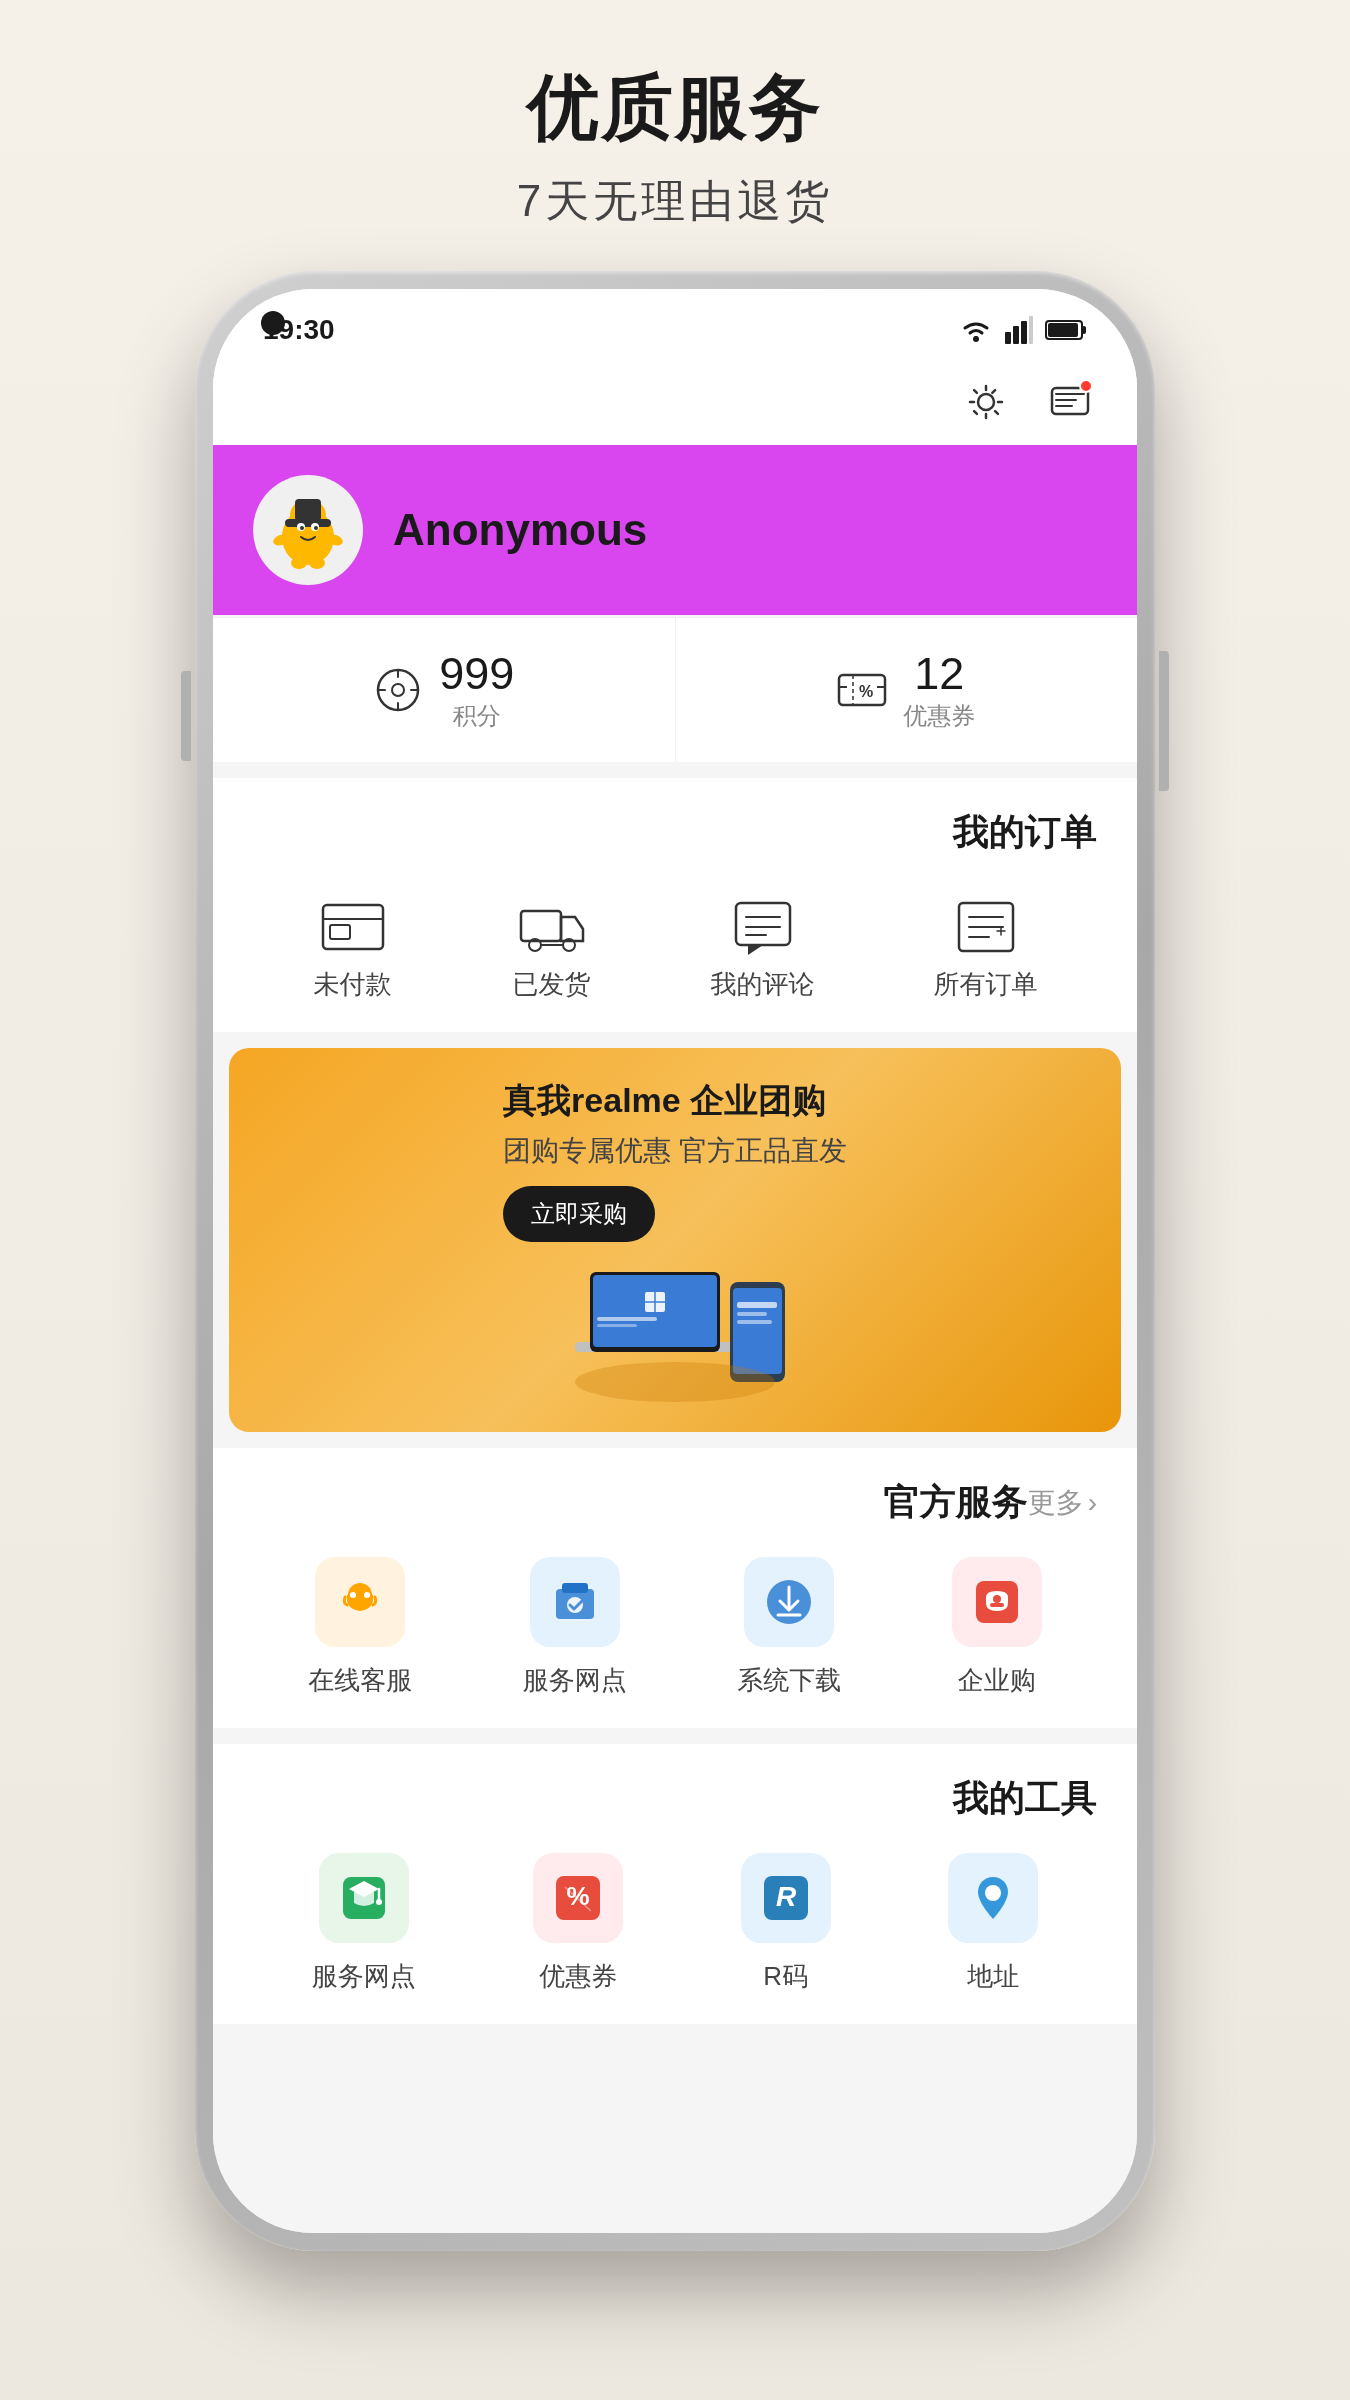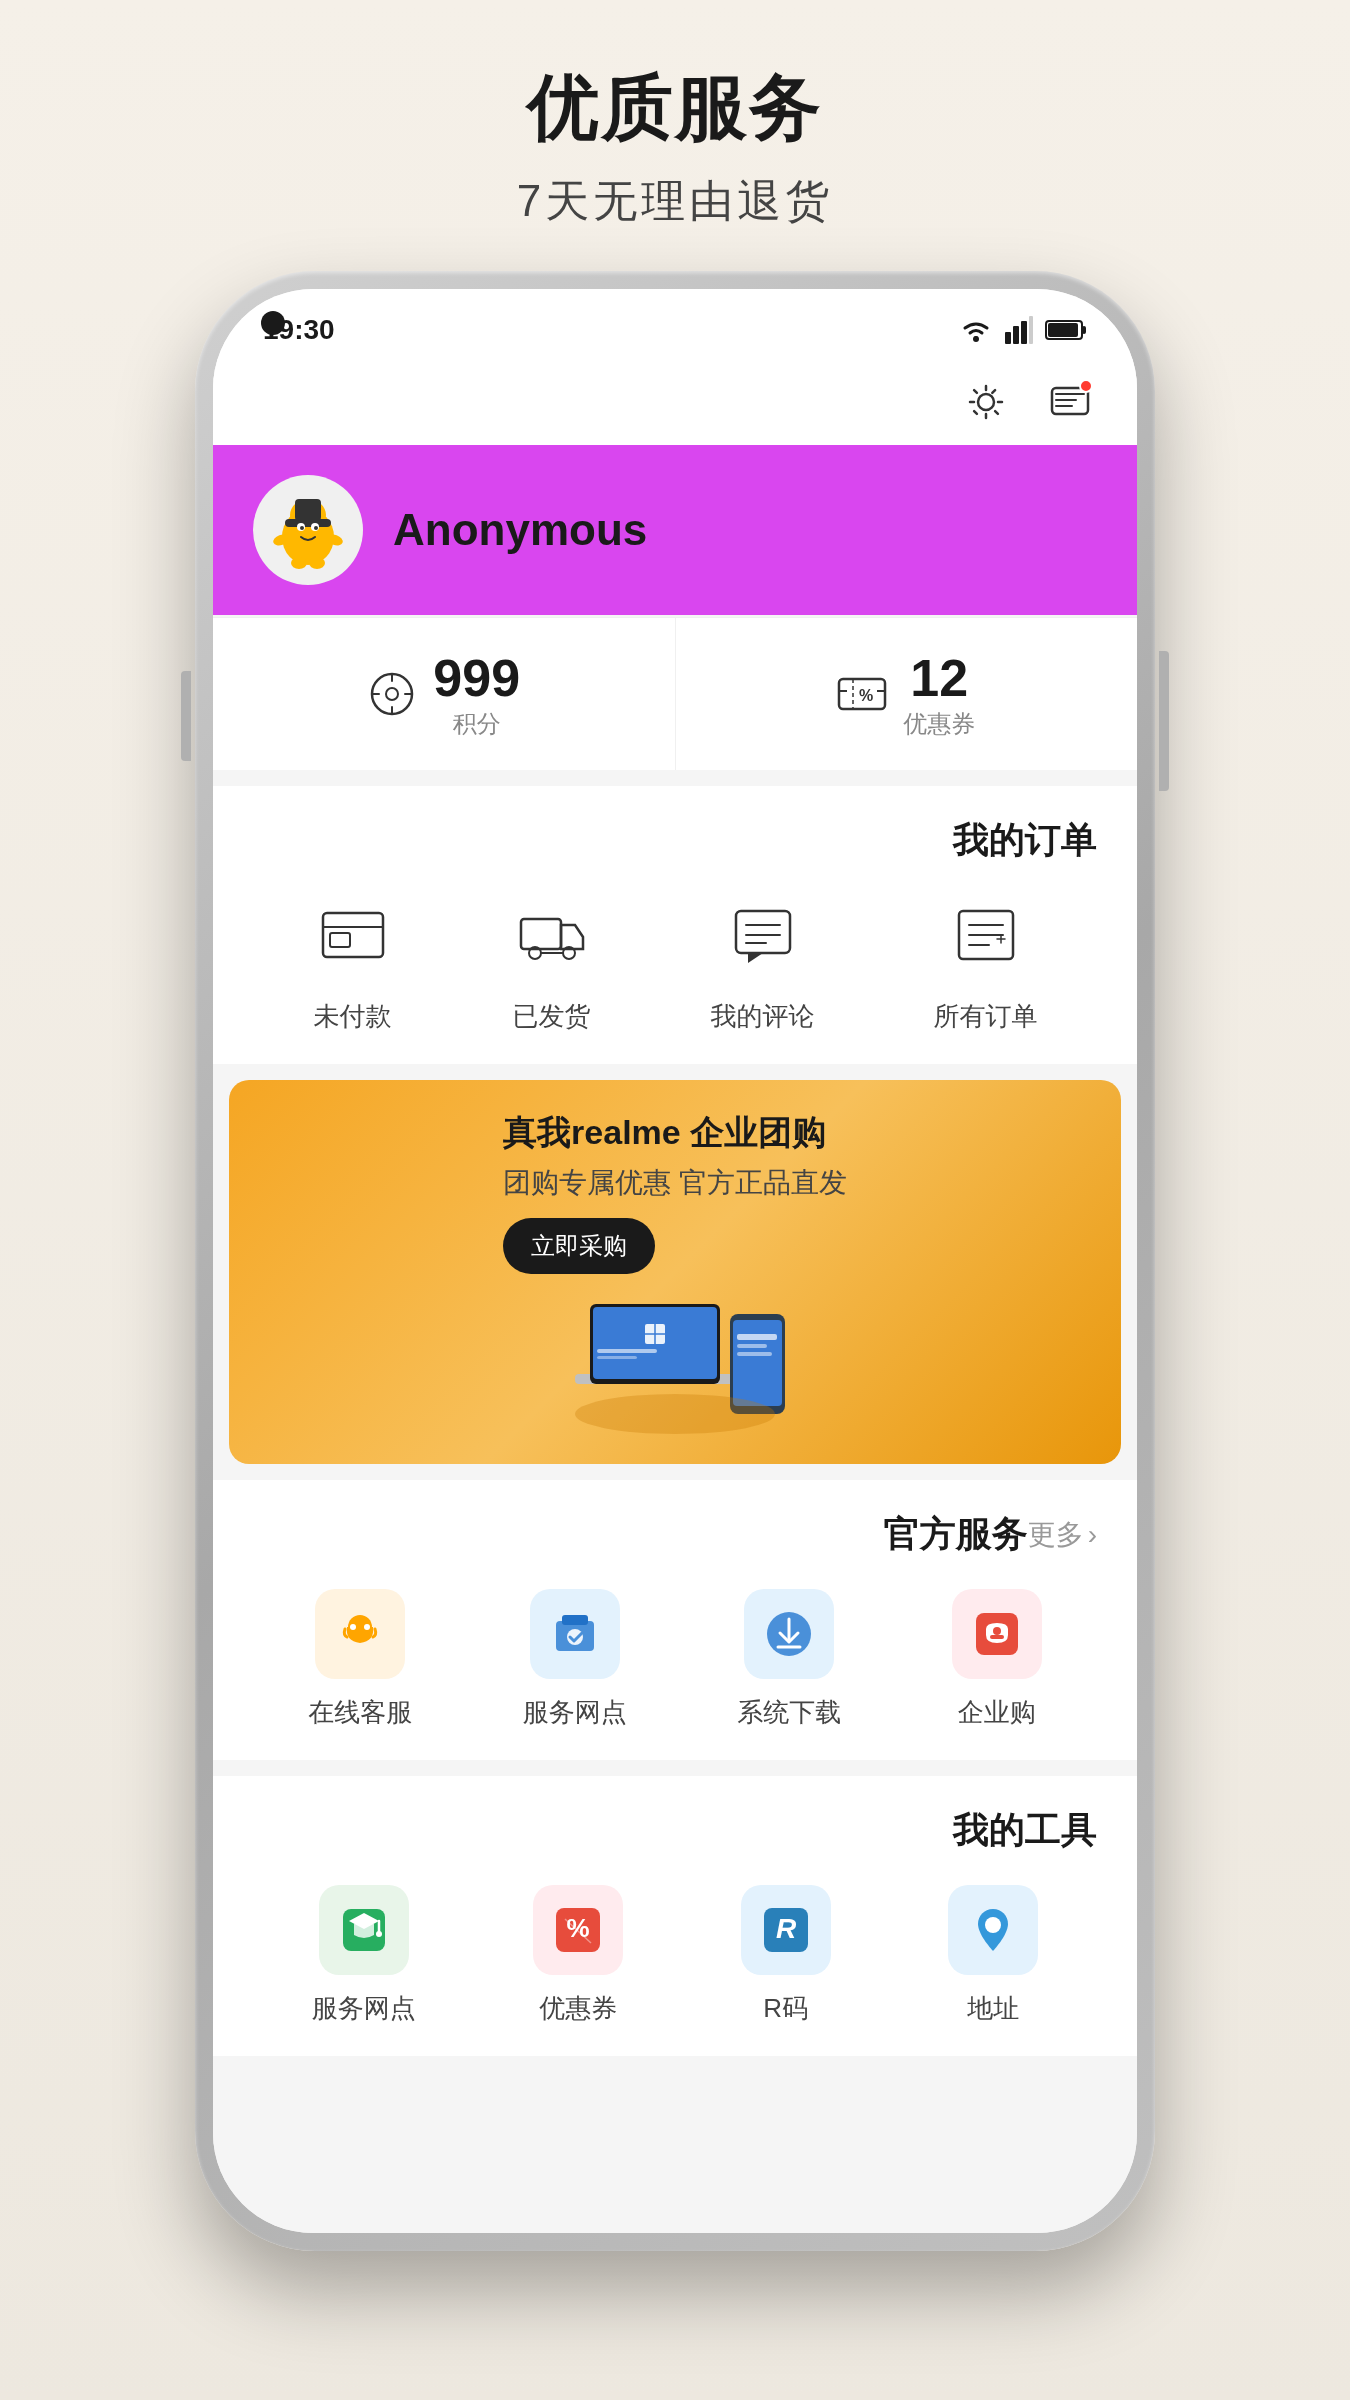--- a/index.html
+++ b/index.html
@@ -184,22 +184,22 @@
       display: flex;
       align-items: center;
       justify-content: center;
     }
     .stat-info {
       display: flex;
       flex-direction: column;
       align-items: center;
     }
     .stat-number {
-      font-size: 52px;
-      font-weight: 700;
+      font-size: 45px;
+      font-weight: 400;
       color: #1a1a1a;
     }
     .stat-label {
       font-size: 24px;
       color: #888;
     }
 
     
     .section {
       background: #fff;
@@ -227,21 +227,21 @@
 
     
     .order-icons {
       display: flex;
       justify-content: space-around;
     }
     .order-item {
       display: flex;
       flex-direction: column;
       align-items: center;
-      gap: 24px;
+      gap: 0;
     }
     .order-icon {
       width: 80px;
       height: 80px;
       display: flex;
       align-items: center;
       justify-content: center;
     }
     .order-label {
       font-size: 26px;

